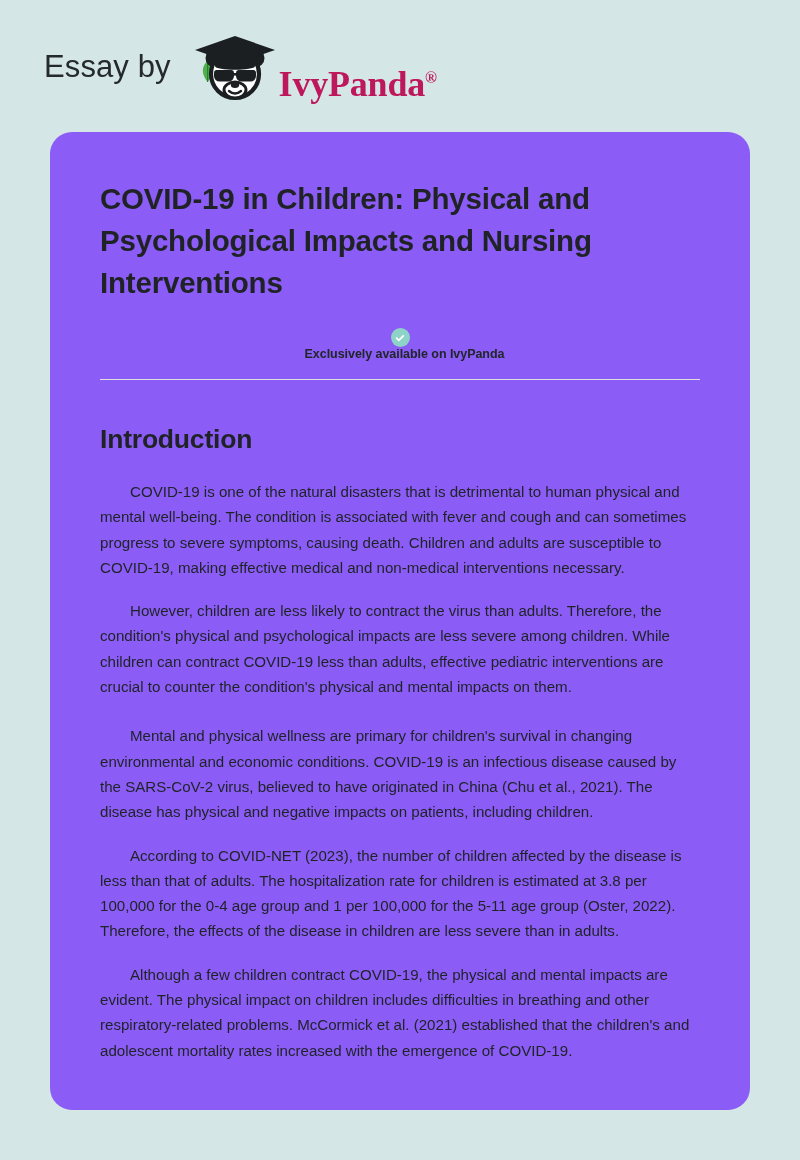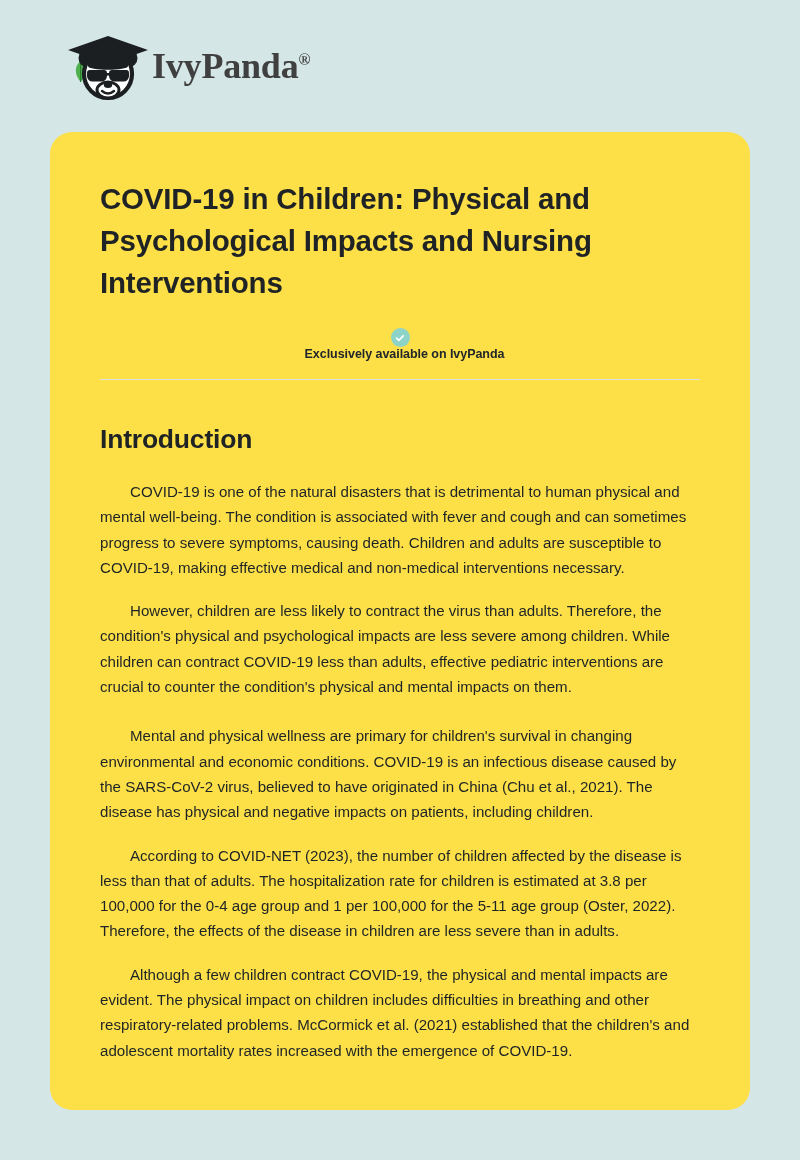--- a/index.html
+++ b/index.html
@@ -41,40 +41,40 @@
   .panda-mark {
     width: 100px;
     height: 72px;
     display: block;
   }
 
   .brand-wordmark {
     font-family: "Liberation Serif", serif;
     font-weight: 700;
     font-size: 36px;
-    color: #404040;
+    color: #be185d;
     line-height: 1;
     letter-spacing: -.2px;
     margin-left: -6px;
     position: relative;
-    top: 0;
+    top: 18px;
   }
   .brand-wordmark .reg {
     font-size: 16px;
     vertical-align: super;
     font-weight: 700;
   }
 
   
   .paper-card {
     position: relative;
     margin: 0 50px;
     width: 700px;
     min-height: 978px;
-    background: #fde047;
+    background: #8b5cf6;
     border-radius: 22px;
     padding: 46px 50px 40px 50px;
   }
 
   .doc-title {
     font-size: 29.5px;
     font-weight: 700;
     line-height: 42px;
     color: #1f2326;
     letter-spacing: -.2px;
@@ -129,20 +129,21 @@
     color: #1e2326;
     text-indent: 30px;
     margin-top: 18px;
   }
   .body-paragraph.first-of-section { margin-top: 24px; }
 </style>
 </head>
 <body>
 
 <div class="brand-bar">
+  <span class="brand-essay-by">Essay by</span>
 
   <a class="brand-logo">
     <span class="panda-mark-wrap">
       <svg class="panda-mark" viewBox="0 0 100 72" xmlns="http://www.w3.org/2000/svg">
 
         <g>
           <rect x="21.5" y="16" width="2.2" height="18" fill="#7ec87e"></rect>
           <path d="M22.6 52 C16 44 16.5 36 22.6 31 C28.7 36 29.2 44 22.6 52 Z" fill="#4eb14e"></path>
           <path d="M22.6 31 L22.6 52" stroke="#2f7d2f" stroke-width="1.2"></path>
         </g>

